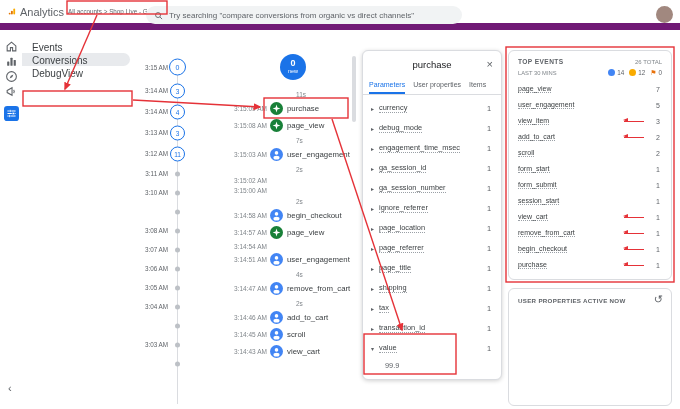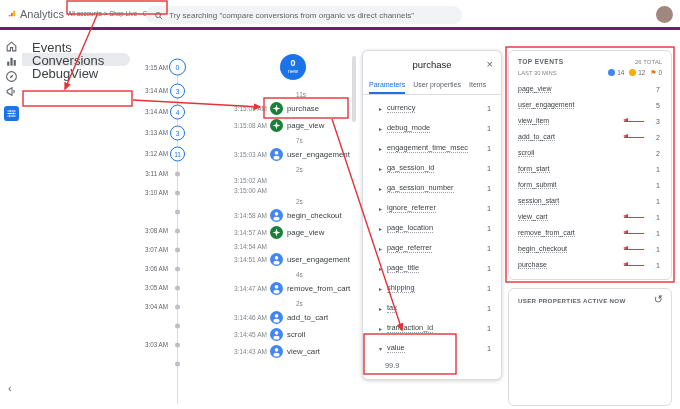--- a/index.html
+++ b/index.html
@@ -1,21 +1,21 @@
 <!DOCTYPE html>
 <html><head>
 <meta charset="utf-8">
 <style>
   * { margin:0; padding:0; box-sizing:border-box; }
   html,body { width:680px; height:409px; }
   body { font-family:"Liberation Sans", sans-serif; background:#fff; }
   .app { position:relative; width:680px; height:409px; background:#fff; overflow:hidden; }
 
   
-  .topbar { position:absolute; top:0; left:0; right:0; height:30px; background:#fff; border-bottom:3px solid #701a75; display:flex; align-items:center; z-index:5; }
+  .topbar { position:absolute; top:0; left:0; right:0; height:30px; background:#fff; border-bottom:7px solid #701a75; display:flex; align-items:center; z-index:5; }
   .logo { display:flex; align-items:center; gap:4px; padding-left:8px; width:64px; flex:none; }
   .logo svg { width:15px; height:15px; }
   .app-name { font-size:11px; color:#5f6368; }
   .acct { display:flex; flex-direction:column; justify-content:center; margin-left:4px; width:112px; flex:none; }
   .crumb { font-size:6.3px; color:#5f6368; white-space:nowrap; overflow:hidden; }
   .prop { font-size:9px; font-weight:bold; color:#202124; display:flex; align-items:center; gap:2px; cursor:pointer; }
   .prop .caret { font-size:7px; color:#5f6368; font-weight:normal; }
   .search { position:absolute; left:146px; top:6px; width:316px; height:18px; background:#f1f3f4; border-radius:9px; display:flex; align-items:center; padding:0 8px; gap:6px; cursor:text; }
   .search svg { width:9px; height:9px; flex:none; }
   .search-text { font-size:8px; color:#5f6368; white-space:nowrap; overflow:hidden; }
@@ -23,21 +23,21 @@
 
   
   .rail { position:absolute; left:0; top:30px; width:22px; bottom:0; background:#fff; padding-top:10px; }
   .rail-icon { display:block; width:13px; height:13px; margin:0 auto 2px; cursor:pointer; }
   .rail-icon svg { width:13px; height:13px; display:block; }
   .rail-icon.active { width:15px; height:15px; margin-top:8px; }
   .rail-icon.active svg { width:15px; height:15px; }
 
   
   .sidenav { position:absolute; left:22px; top:40px; width:108px; }
-  .nav-item { height:13px; display:flex; align-items:flex-start; padding-left:10px; font-size:13px; color:#3c4043; border-radius:0 7px 7px 0; cursor:pointer; white-space:nowrap; }
+  .nav-item { height:13px; display:flex; align-items:flex-end; padding-left:10px; font-size:10px; color:#3c4043; border-radius:0 7px 7px 0; cursor:pointer; white-space:nowrap; }
   .nav-item.sel { background:#e8eaed; }
   .collapse { position:absolute; left:8px; top:383px; font-size:11px; color:#5f6368; cursor:pointer; line-height:1; }
 
   
   .toolbar { position:absolute; left:136px; top:34px; width:90px; }
   .dd-label { font-size:7px; color:#5f6368; display:flex; align-items:center; gap:4px; }
   .dd-badge { width:9px; height:9px; border:1px solid #dadce0; border-radius:50%; font-size:5.5px; color:#5f6368; display:flex; align-items:center; justify-content:center; }
   .dd-select { margin-top:3px; font-size:8.5px; color:#3c4043; width:84px; display:flex; justify-content:space-between; align-items:center; cursor:pointer; }
   .dd-select .caret { font-size:7px; color:#5f6368; }
 
@@ -65,21 +65,21 @@
   .st-name { font-size:7.8px; color:#3c4043; margin-left:4px; white-space:nowrap; }
 
   
   .detail { position:absolute; left:362px; top:50px; width:140px; height:330px; background:#fff; border:1px solid #dadce0; border-radius:6px; box-shadow:0 1px 4px rgba(0,0,0,.18); z-index:4; }
   .dt-title { height:26px; display:flex; align-items:center; justify-content:center; font-size:9.5px; color:#202124; position:relative; }
   .dt-close { position:absolute; right:8px; top:50%; transform:translateY(-50%); font-size:11px; color:#5f6368; cursor:pointer; }
   .dt-tabs { height:18px; display:flex; border-bottom:1px solid #dadce0; padding:0 6px; gap:8px; }
   .tab { font-size:7px; color:#5f6368; display:flex; align-items:center; border-bottom:2px solid transparent; cursor:pointer; white-space:nowrap; }
   .tab.act { color:#1a73e8; border-bottom-color:#1a73e8; }
   .dt-rows { margin-top:3px; position:relative; }
-  .pr-row { height:20px; display:flex; align-items:center; padding:0 10px 0 8px; position:relative; cursor:pointer;margin-left:8px; }
+  .pr-row { height:20px; display:flex; align-items:center; padding:0 10px 0 8px; position:relative; cursor:pointer; }
   .pr-caret { font-size:6px; color:#5f6368; width:8px; flex:none; }
   .pr-name { font-size:7.4px; color:#3c4043; border-bottom:1px dotted #9aa0a6; white-space:nowrap; }
   .pr-count { position:absolute; right:10px; font-size:7.4px; color:#5f6368; }
   .pr-val { height:14px; font-size:7.4px; color:#5f6368; padding-left:22px; display:flex; align-items:center; }
 
   
   .topevents { position:absolute; left:508px; top:50px; width:164px; height:230px; background:#fff; border:1px solid #dadce0; border-radius:6px; padding:7px 9px; }
   .te-head { display:flex; justify-content:space-between; align-items:center; }
   .te-title { font-size:6.6px; font-weight:bold; color:#5f6368; letter-spacing:.4px; }
   .te-total { font-size:6px; color:#80868b; }

